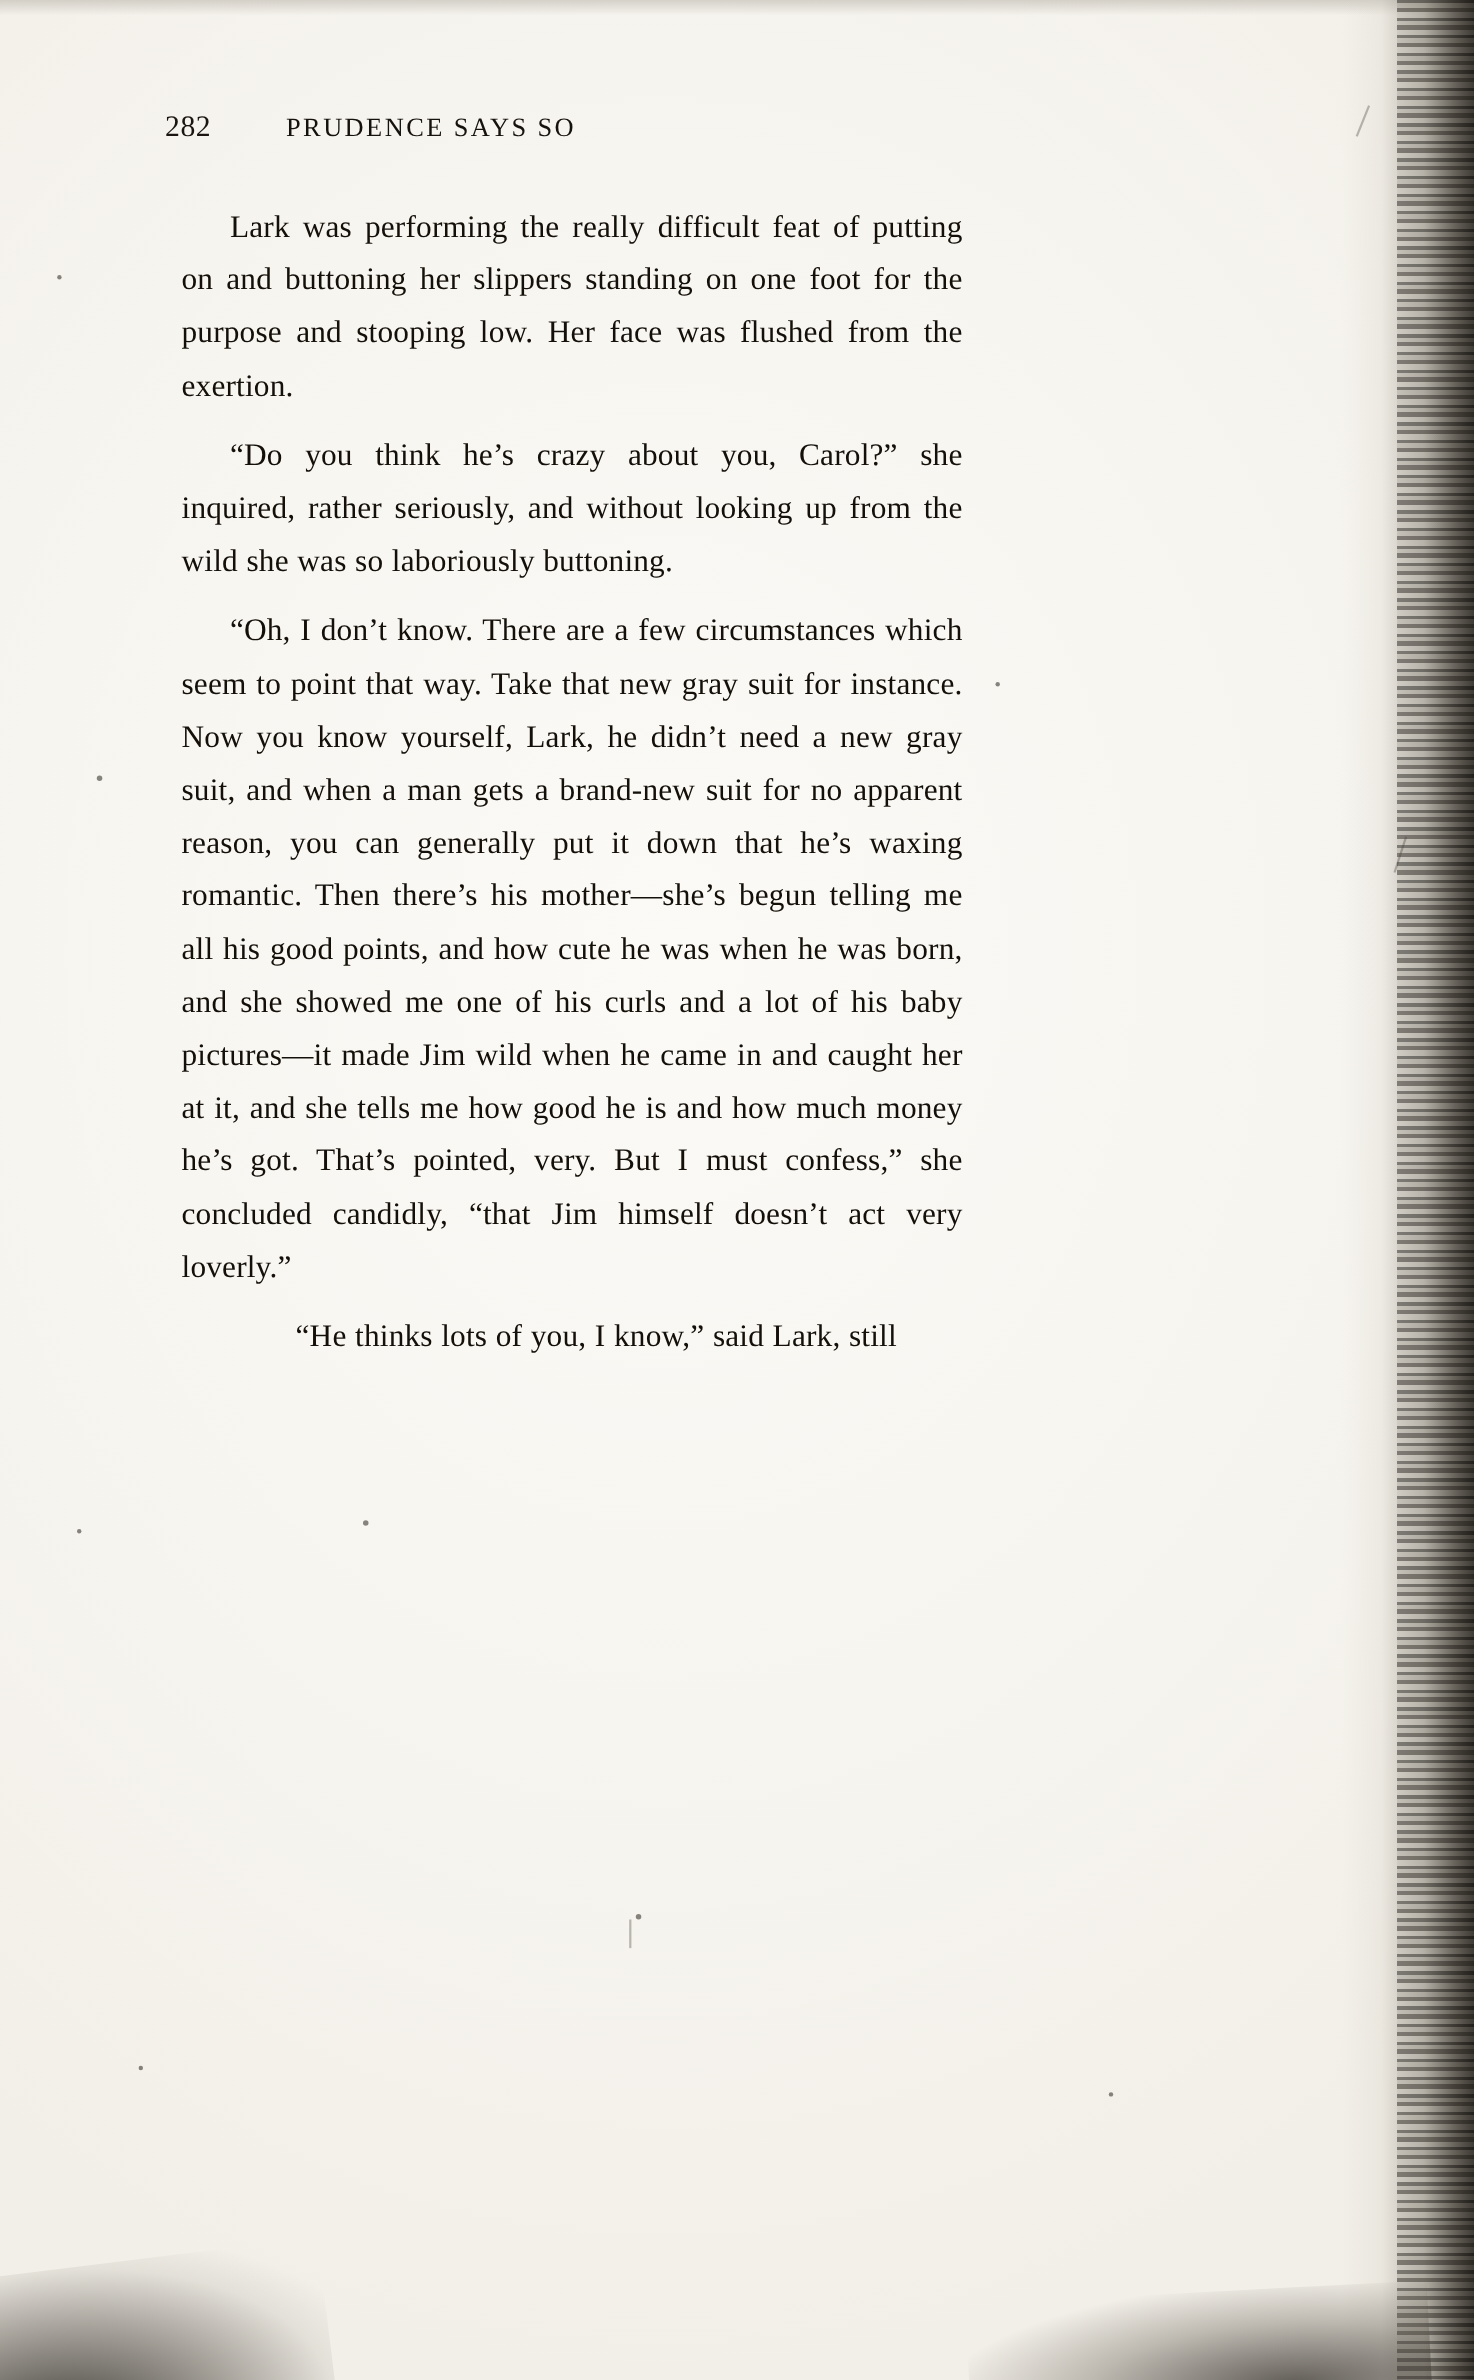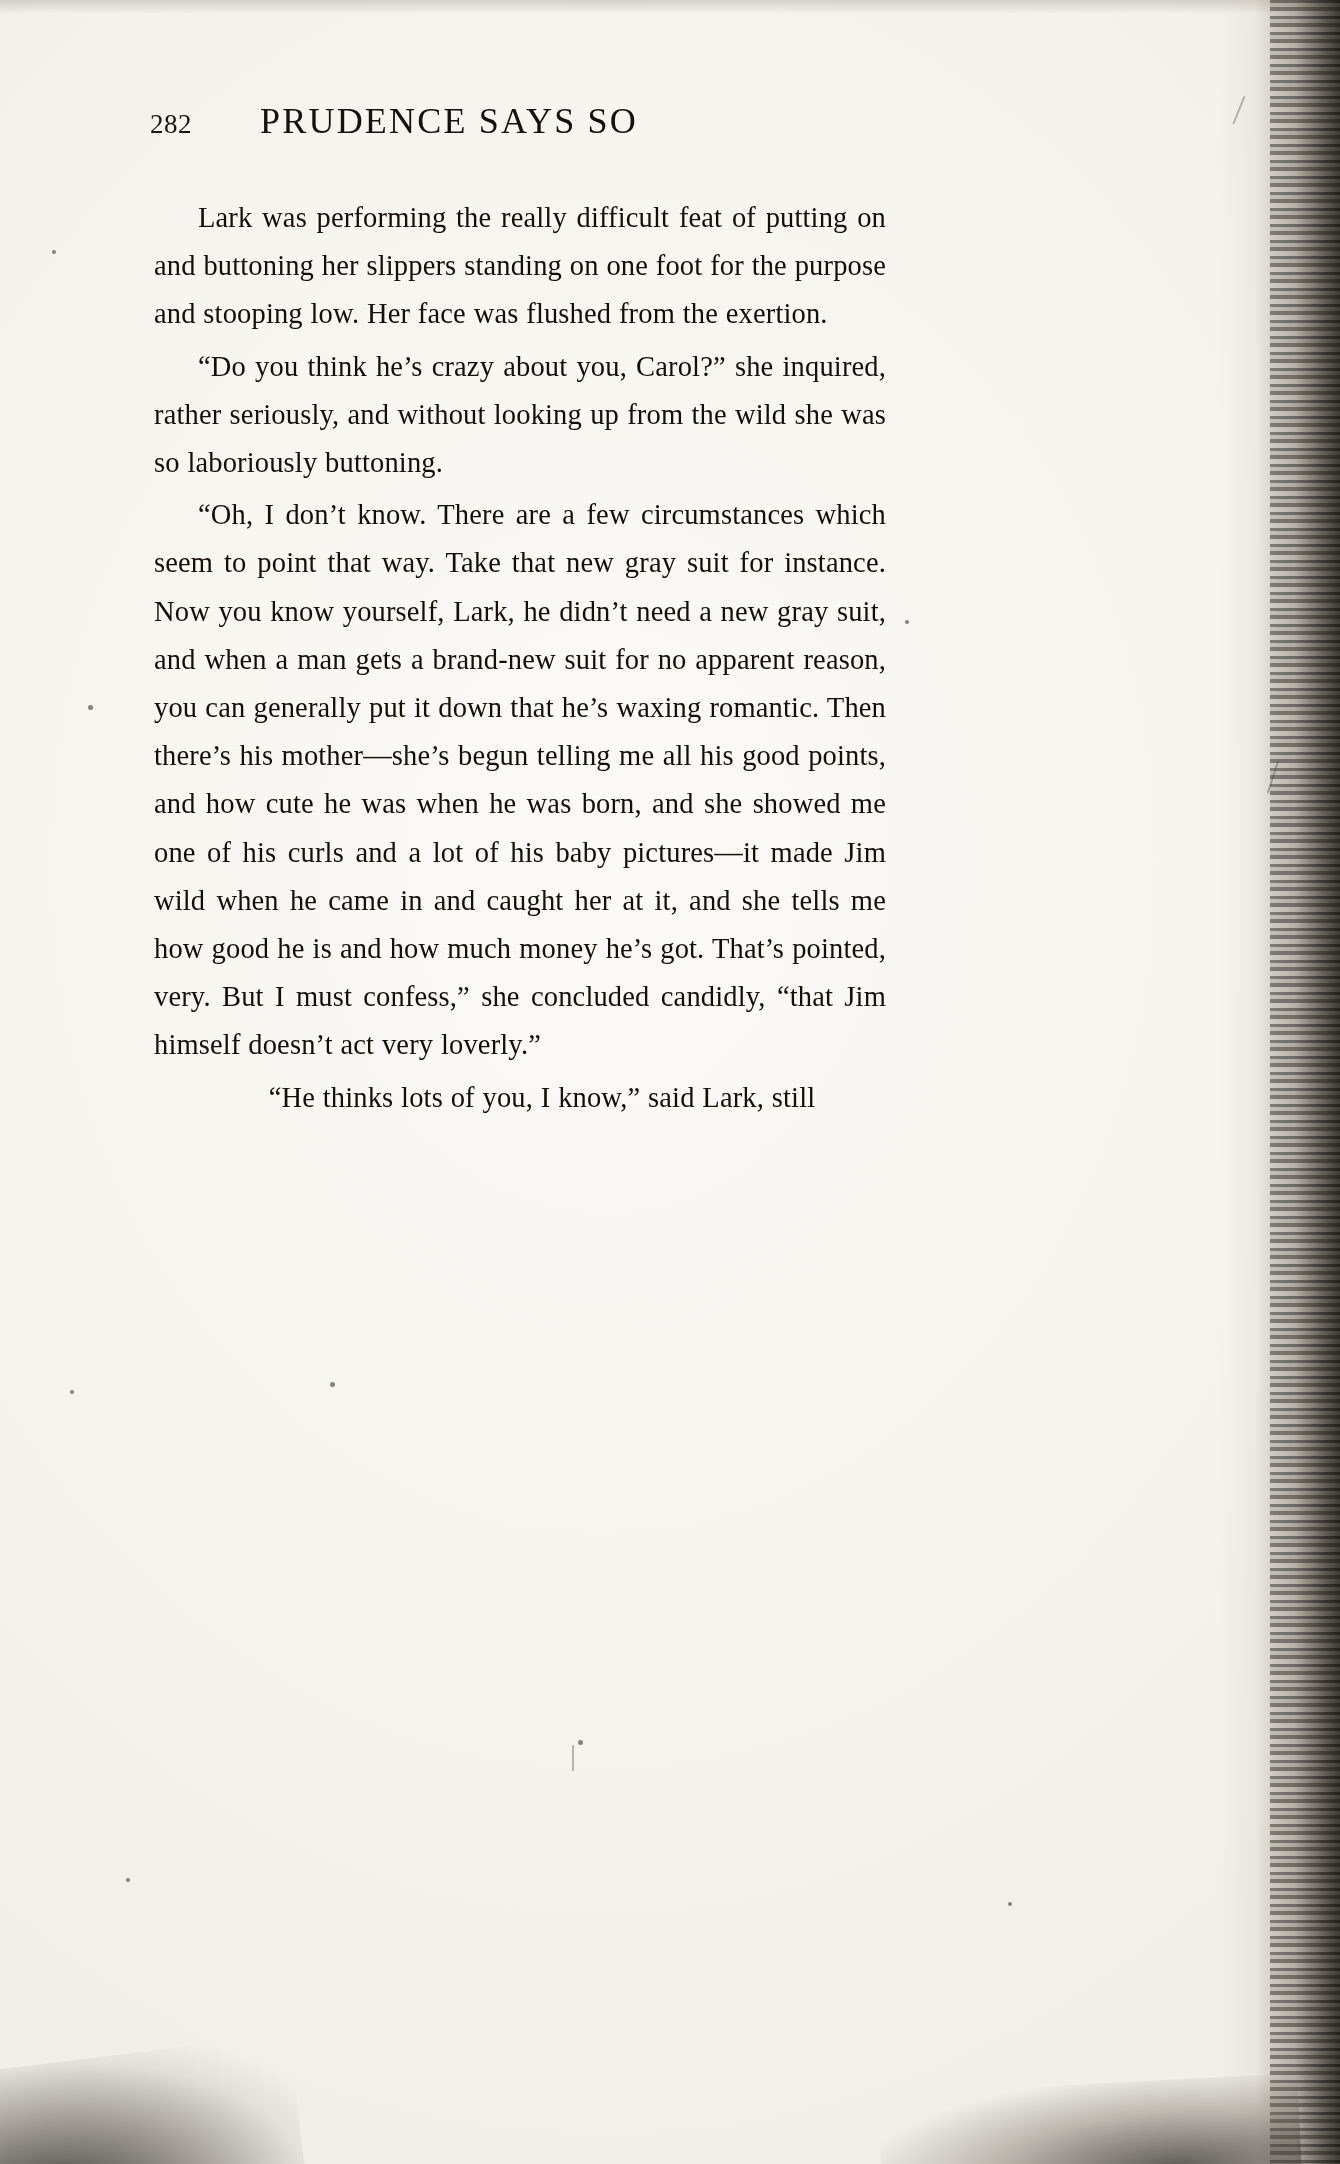--- a/index.html
+++ b/index.html
@@ -98,27 +98,27 @@
     align-items: baseline;
     margin-bottom: 52px;
   }
   .folio {
     font-size: 27px;
     letter-spacing: 0.5px;
     width: 110px;
     color: #1a1510;
   }
   .running-head {
-    font-size: 36px;
+    font-size: 24px;
     letter-spacing: 2.2px;
     color: #15110c;
     white-space: nowrap;
   }
   .body-text p {
-    margin: 4px;
+    margin: 15px;
     font-size: 28.5px;
     line-height: 48.2px;
     text-align: justify;
     text-indent: 44px;
     color: #141009;
     letter-spacing: 0.15px;
     word-spacing: 0.5px;
   }
   .body-text p.last {
     text-align: center;

